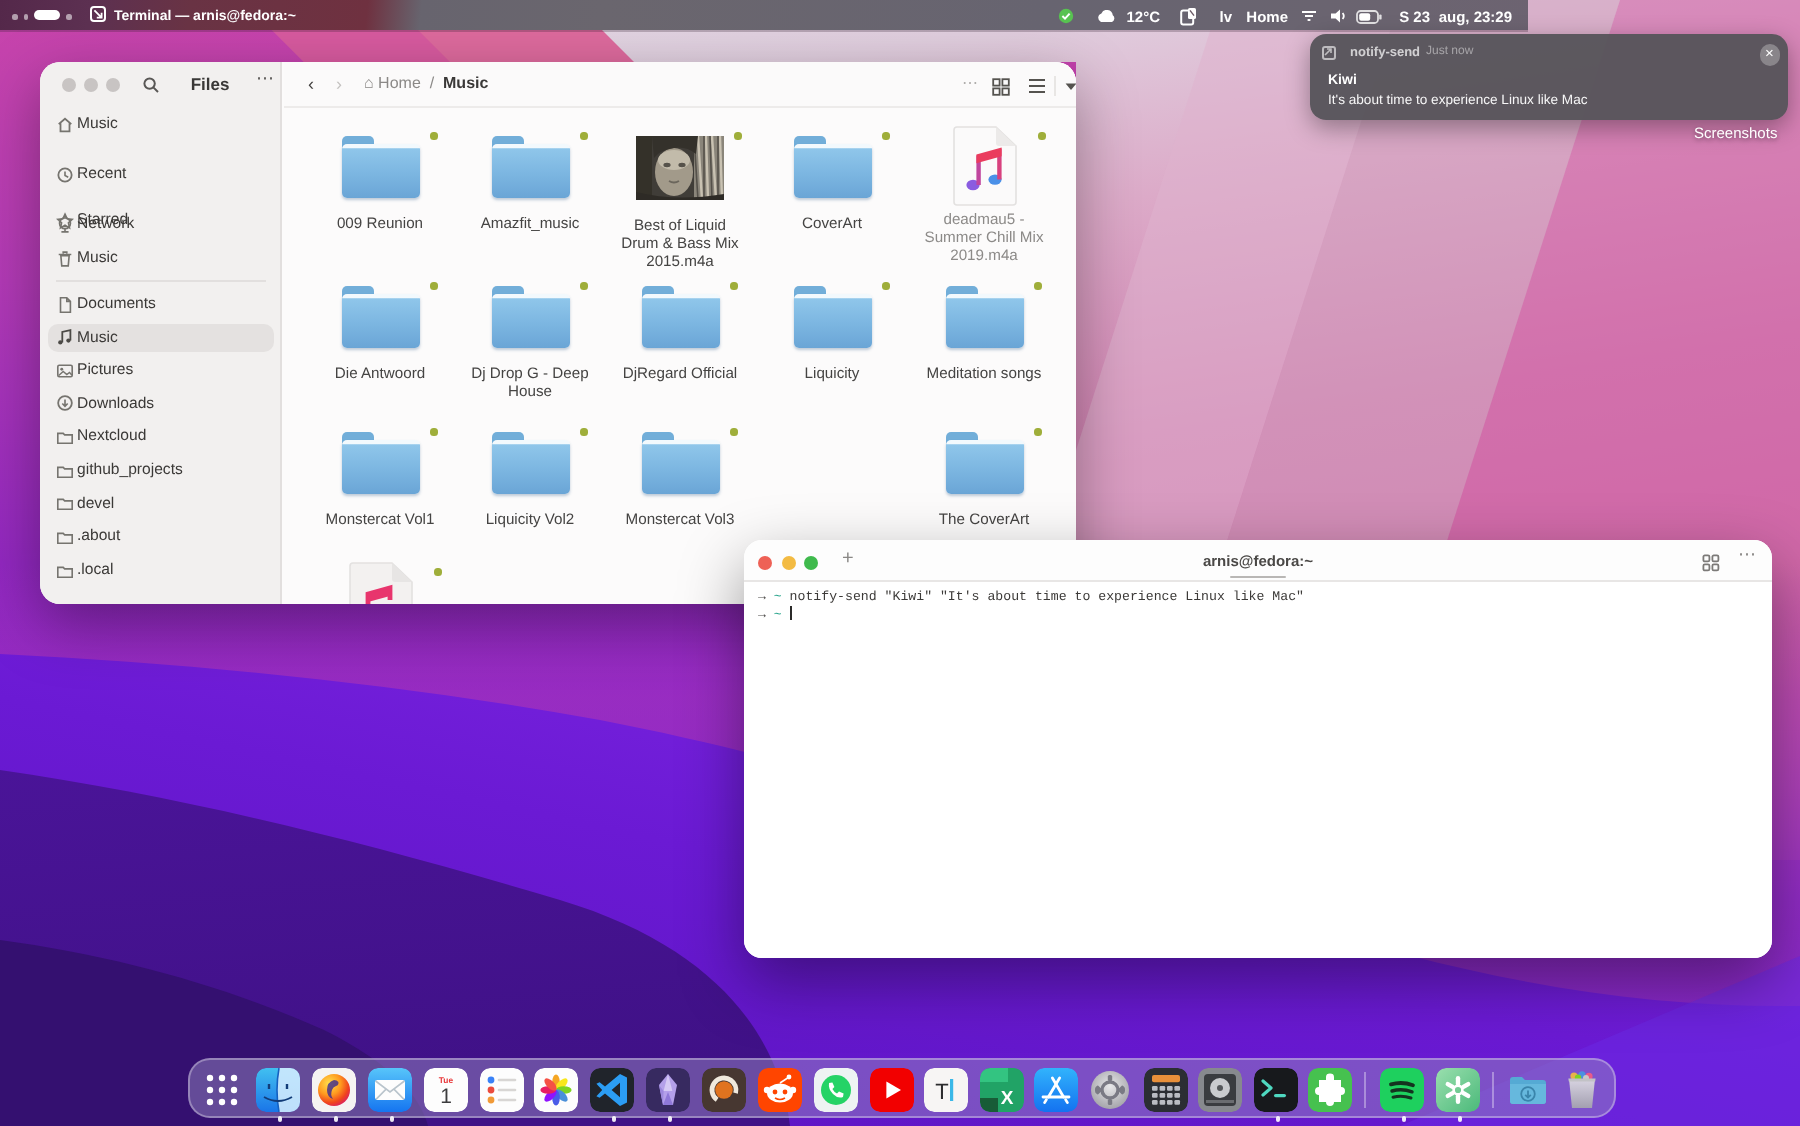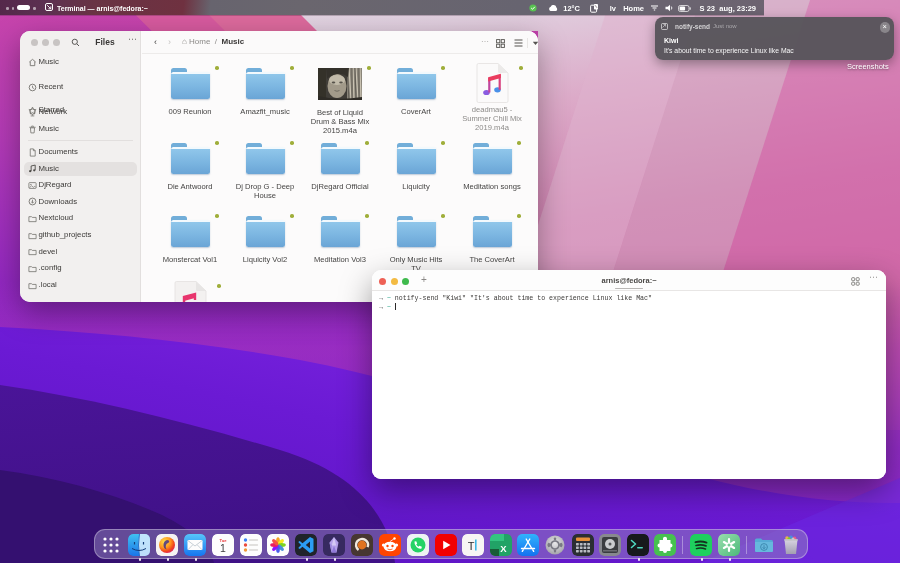--- a/index.html
+++ b/index.html
@@ -173,21 +173,21 @@
             <circle cx="6.9" cy="7" r="1.2" fill="#4c4a46"></circle>
           </svg>
           <span class="stx">Music</span>
         </div>
     <div class="srow" style="top:147px">
           <svg class="sic" viewBox="0 0 10 10">
             <rect x="1" y="1.8" width="8" height="6.4" rx="0.8" fill="none" stroke="#76746f" stroke-width="0.9"></rect>
             <circle cx="3.2" cy="4" r="0.8" fill="#76746f"></circle>
             <path d="M1.5,7.5 L4,5.3 L6,7 L7.5,5.8 L8.8,7.2" fill="none" stroke="#76746f" stroke-width="0.8"></path>
           </svg>
-          <span class="stx">DjRegard</span>
+          <span class="stx">Pictures</span>
         </div>
     <div class="srow" style="top:163.5px">
           <svg class="sic" viewBox="0 0 10 10">
             <circle cx="5" cy="5" r="3.8" fill="none" stroke="#76746f" stroke-width="1"></circle>
             <path d="M5,3 L5,6.6 M3.5,5.3 L5,6.8 L6.5,5.3" fill="none" stroke="#76746f" stroke-width="0.9"></path>
           </svg>
           <span class="stx">Downloads</span>
         </div>
     <div class="srow" style="top:180px">
           <svg class="sic" viewBox="0 0 10 10">
@@ -204,21 +204,21 @@
     <div class="srow" style="top:213.5px">
           <svg class="sic" viewBox="0 0 10 10">
             <path d="M1,3 L1,8.5 L9,8.5 L9,3.8 L4.8,3.8 L4,3 Z" fill="none" stroke="#76746f" stroke-width="0.9"></path>
           </svg>
           <span class="stx">devel</span>
         </div>
     <div class="srow" style="top:230px">
           <svg class="sic" viewBox="0 0 10 10">
             <path d="M1,3 L1,8.5 L9,8.5 L9,3.8 L4.8,3.8 L4,3 Z" fill="none" stroke="#76746f" stroke-width="0.9"></path>
           </svg>
-          <span class="stx">.config</span>
+          <span class="stx">.about</span>
         </div>
     <div class="srow" style="top:247px">
           <svg class="sic" viewBox="0 0 10 10">
             <path d="M1,3 L1,8.5 L9,8.5 L9,3.8 L4.8,3.8 L4,3 Z" fill="none" stroke="#76746f" stroke-width="0.9"></path>
           </svg>
           <span class="stx">.local</span>
         </div>
   </div>
   <div id="fmain">
     <div id="ftoolbar">
@@ -363,29 +363,21 @@
           </div>
           <div class="badge" style="left:58px;top:-2px"></div>
           <div class="flabel">Liquicity Vol2</div>
         </div>
     <div class="fitem" style="left:165px;top:185px">
           <div class="ffold">
             <div class="tab"></div>
             <div class="bdy"></div>
           </div>
           <div class="badge" style="left:58px;top:-2px"></div>
-          <div class="flabel">Meditation Vol3</div>
-        </div>
-    <div class="fitem" style="left:241px;top:185px">
-          <div class="ffold">
-            <div class="tab"></div>
-            <div class="bdy"></div>
-          </div>
-          <div class="badge" style="left:58px;top:-2px"></div>
-          <div class="flabel">Only Music Hits<br>TV</div>
+          <div class="flabel">Monstercat Vol3</div>
         </div>
     <div class="fitem" style="left:317px;top:185px">
           <div class="ffold">
             <div class="tab"></div>
             <div class="bdy"></div>
           </div>
           <div class="badge" style="left:58px;top:-2px"></div>
           <div class="flabel">The CoverArt</div>
         </div>
     <div class="fitem" style="left:15px;top:250px">

